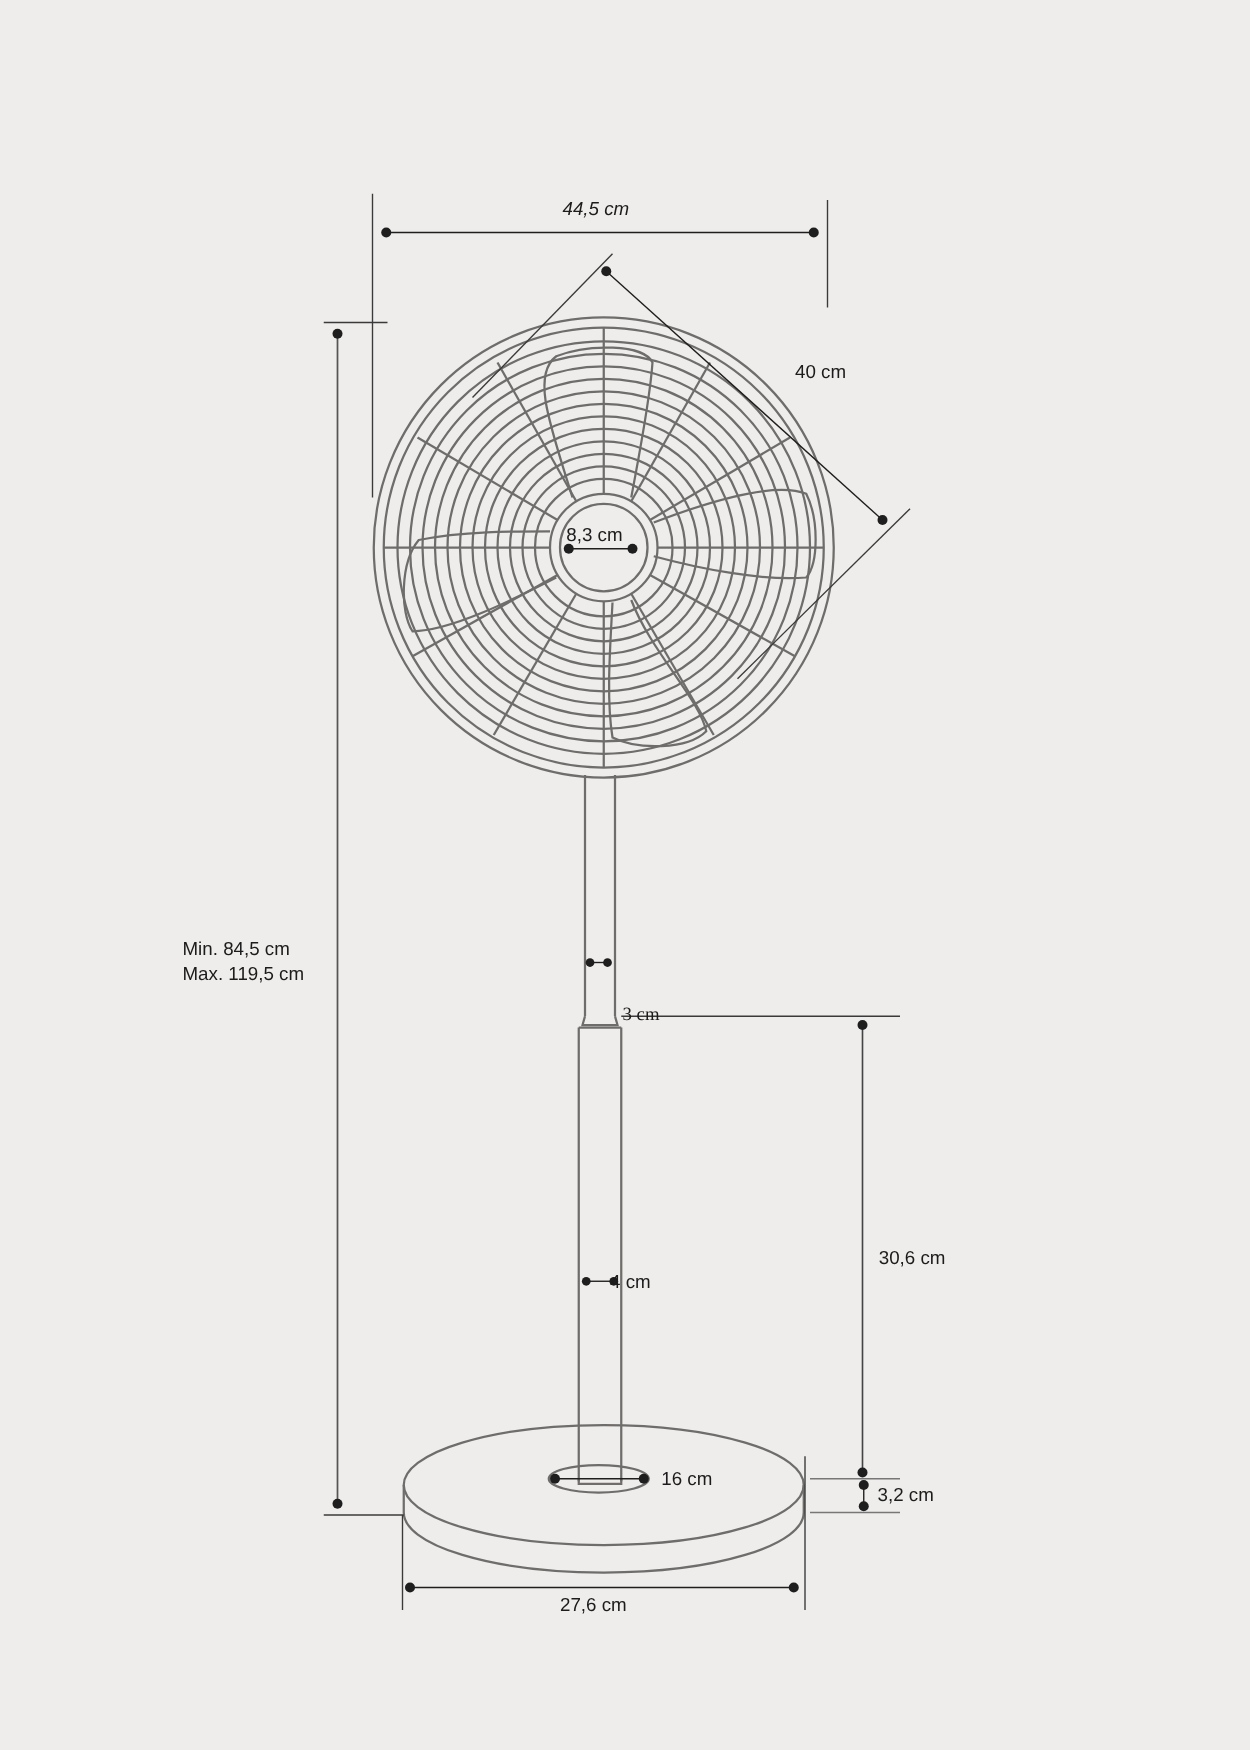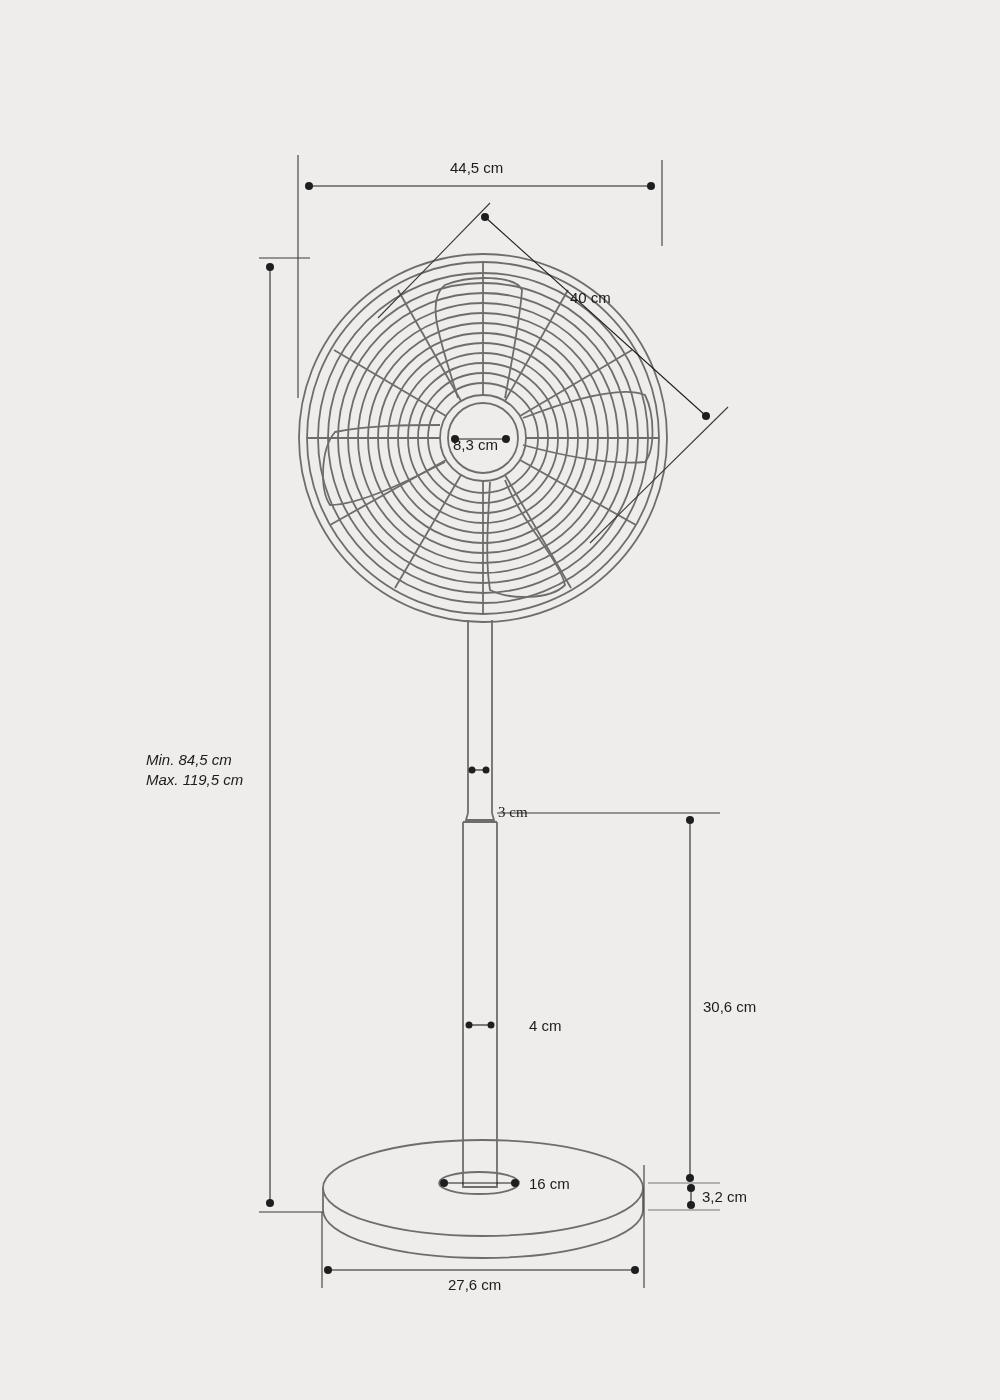--- a/index.html
+++ b/index.html
@@ -22,21 +22,21 @@
       height: 1400px;
     }
     .label {
       position: absolute;
       font-family: "Liberation Sans", sans-serif;
       font-size: 15px;
       color: #1c1c1c;
       white-space: nowrap;
       line-height: 19px;
     }
-    .label-multi { line-height: 20px; font-style: italic; }
+    .label-multi { line-height: 20px; }
     .part { stroke: #6f6d6b; fill: none; stroke-width: 1.8; }
     .dim { stroke: #1e1e1e; fill: none; stroke-width: 1.1; }
     .ext { stroke: #3a3a3a; fill: none; stroke-width: 1.1; }
     .dot { fill: #1e1e1e; }
   </style>
 </head>
 <body>
 
 <svg id="diagram" viewBox="0 0 1000 1400" xmlns="http://www.w3.org/2000/svg">
 
@@ -169,25 +169,25 @@
 
   <g>
     <line class="ext" x1="322" y1="1212" x2="322" y2="1288"></line>
     <line class="ext" x1="644" y1="1165" x2="644" y2="1288"></line>
     <line class="dim" x1="328" y1="1270" x2="635" y2="1270"></line>
     <circle class="dot" cx="328" cy="1270" r="4"></circle>
     <circle class="dot" cx="635" cy="1270" r="4"></circle>
   </g>
 </svg>
 
-<div class="label" style="left:450px; top:158px;">44,5 cm</div>
-<div class="label" style="left:570px; top:288px;">40 cm</div>
-<div class="label" style="left:453px; top:419px;margin-top:16px;">8,3 cm</div>
+<div class="label" style="left:450px; top:158px;font-style:italic;">44,5 cm</div>
+<div class="label" style="left:636px; top:288px;">40 cm</div>
+<div class="label" style="left:453px; top:419px;">8,3 cm</div>
 <div class="label label-multi" style="left:146px; top:750px;">
   <div>Min. 84,5 cm</div>
   <div>Max. 119,5 cm</div>
 </div>
 <div class="label" style="left:498px; top:803px;font-family:Liberation Serif, serif;">3 cm</div>
 <div class="label" style="left:703px; top:997px;">30,6 cm</div>
-<div class="label" style="left:529px; top:1016px;">4 cm</div>
+<div class="label" style="left:488px; top:1016px;">4 cm</div>
 <div class="label" style="left:529px; top:1174px;">16 cm</div>
 <div class="label" style="left:702px; top:1187px;text-align:center;">3,2 cm</div>
 <div class="label" style="left:448px; top:1275px;">27,6 cm</div>
 
 </body></html>

